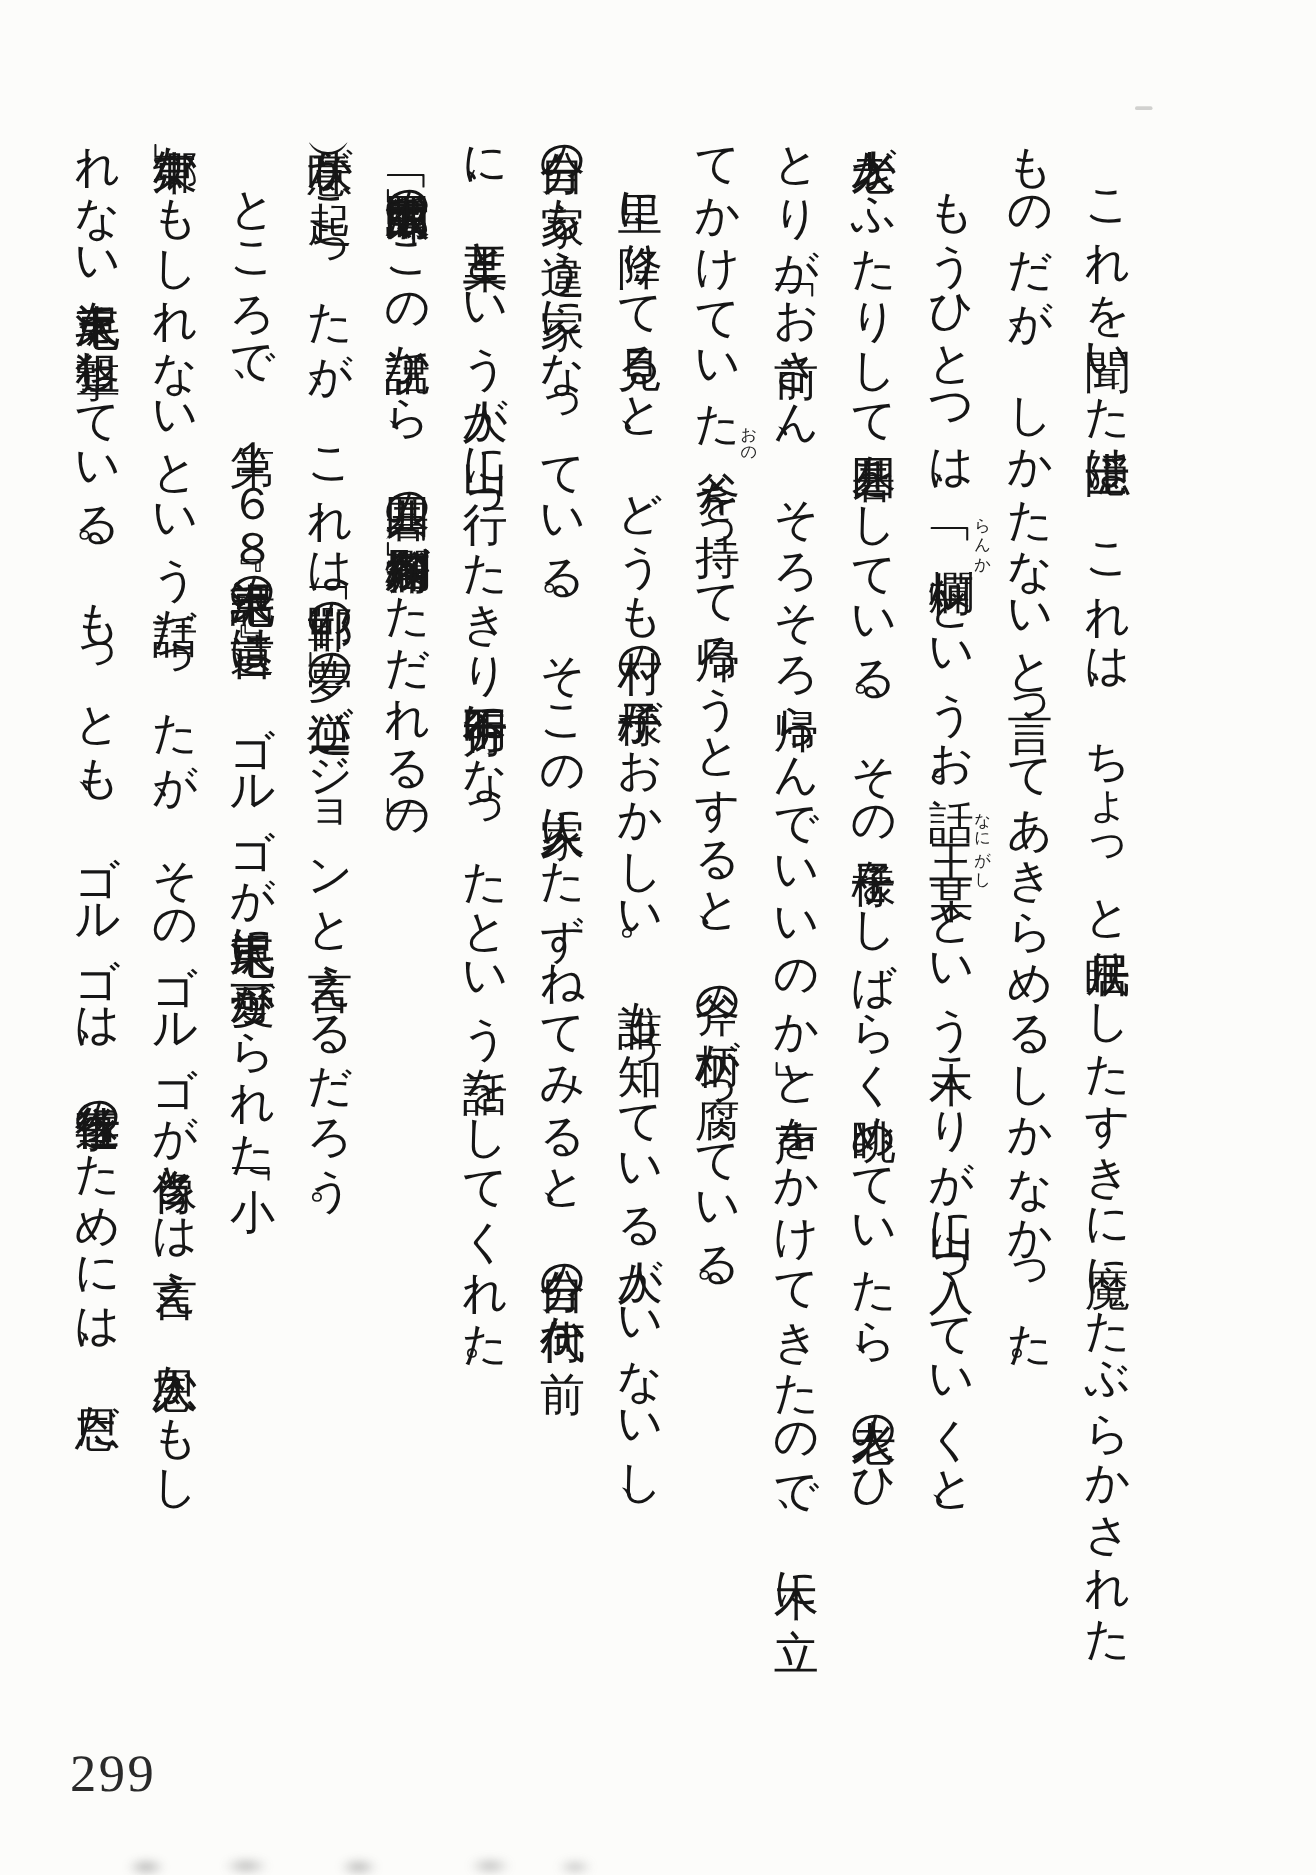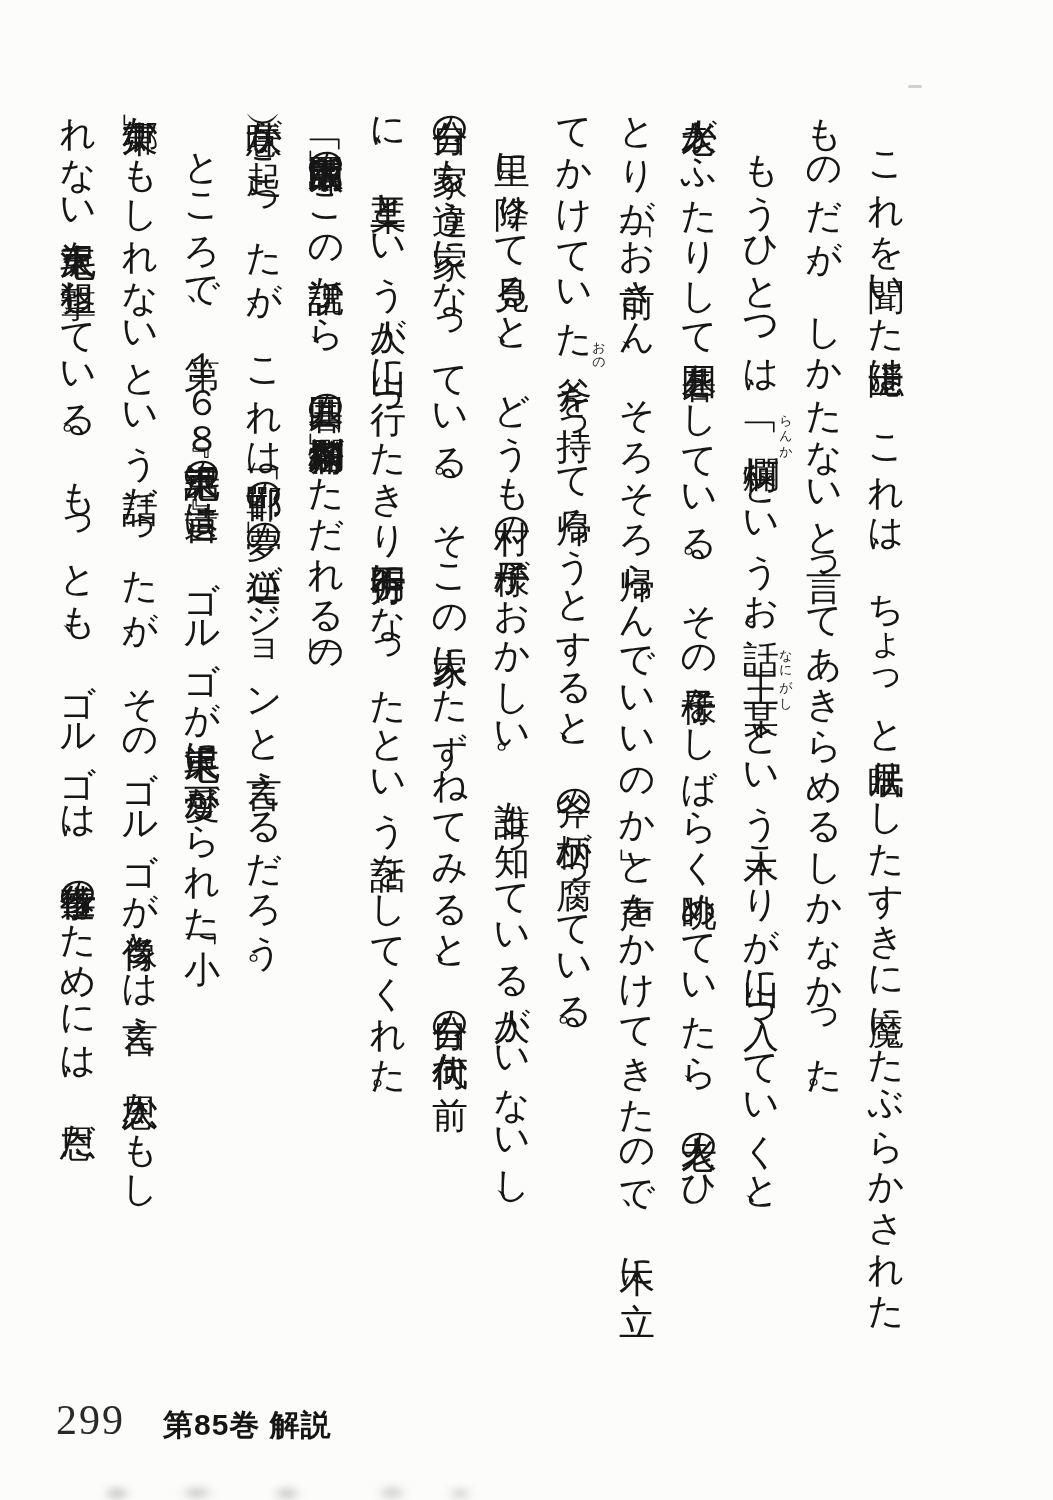--- a/index.html
+++ b/index.html
@@ -71,19 +71,18 @@
       <div class="col">に、王某という人が山に行ったきり行方不明になったという話をしてくれた。</div>
       <div class="col indent">中国版「浦島太郎」のこの説話から、囲碁の別名「爛柯」（「斧がただれる」の</div>
       <div class="col">意味）が起こったが、これは「邯鄲の夢」の逆バージョンと言えるだろう。</div>
       <div class="col indent">ところで、第１６８話『毛沢東の遺言』は、ゴルゴが毛沢東に可愛がられた「小</div>
       <div class="col">東郷」かもしれないという話だったが、そのゴルゴが肖像とは言え、恩人かもし</div>
       <div class="col">れない毛沢東を狙撃している。もっとも、ゴルゴは、仕事遂行のためには、恩だ</div>
     </div>
 
   <div class="footer">
     <div class="footer-page">299</div>
-    <div class="footer-label">第85巻 解説</div>
   </div>
 
   <div class="scan-smudge"></div>
   <div class="scan-dash"></div>
 
 </div>
 
 </body></html>

